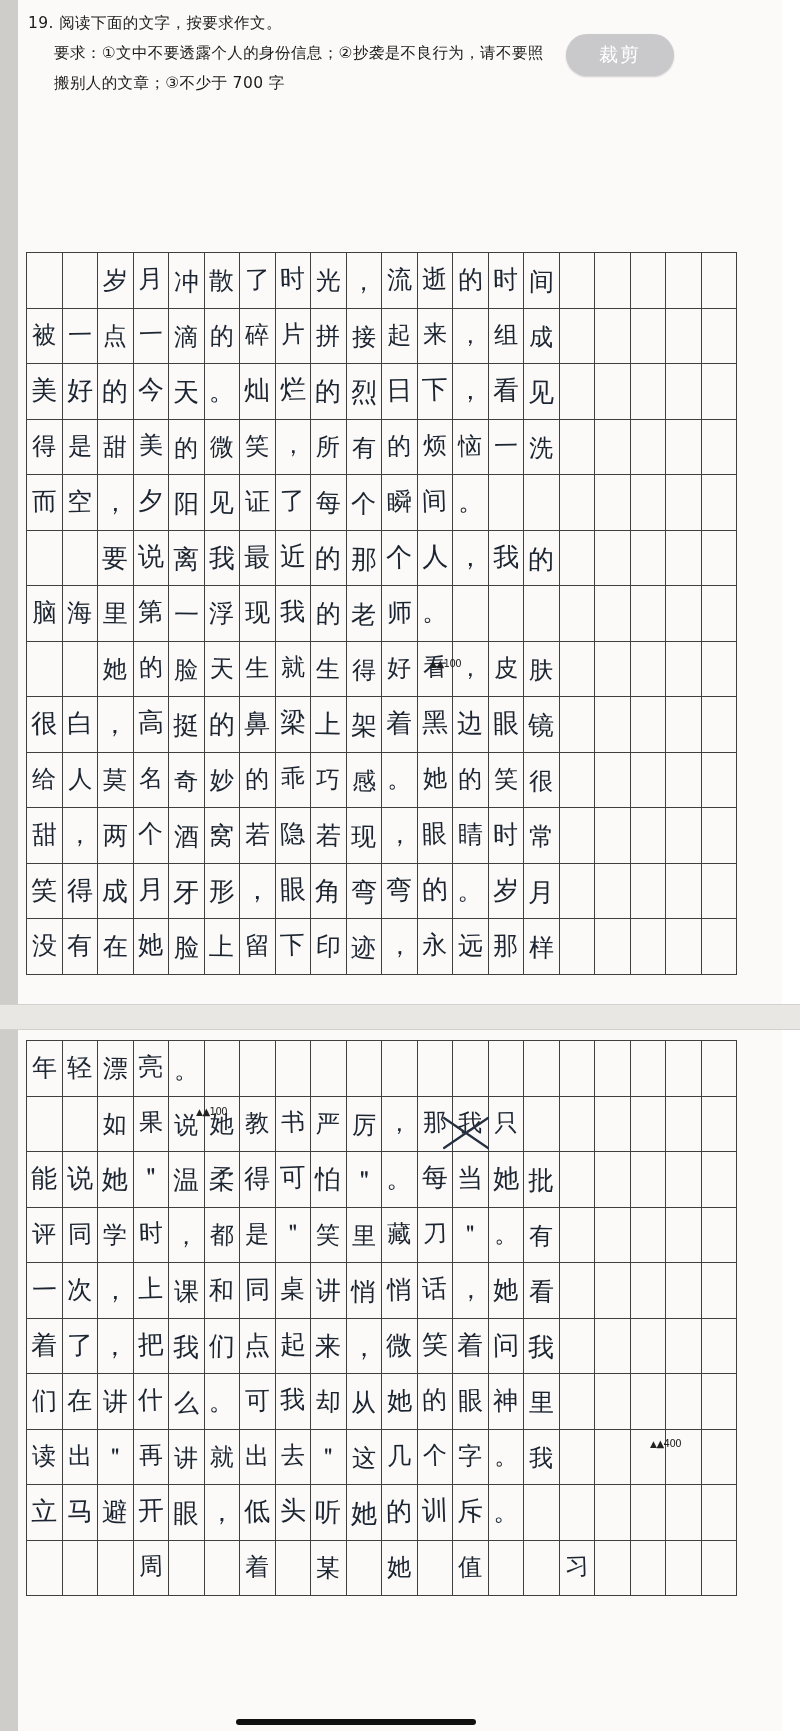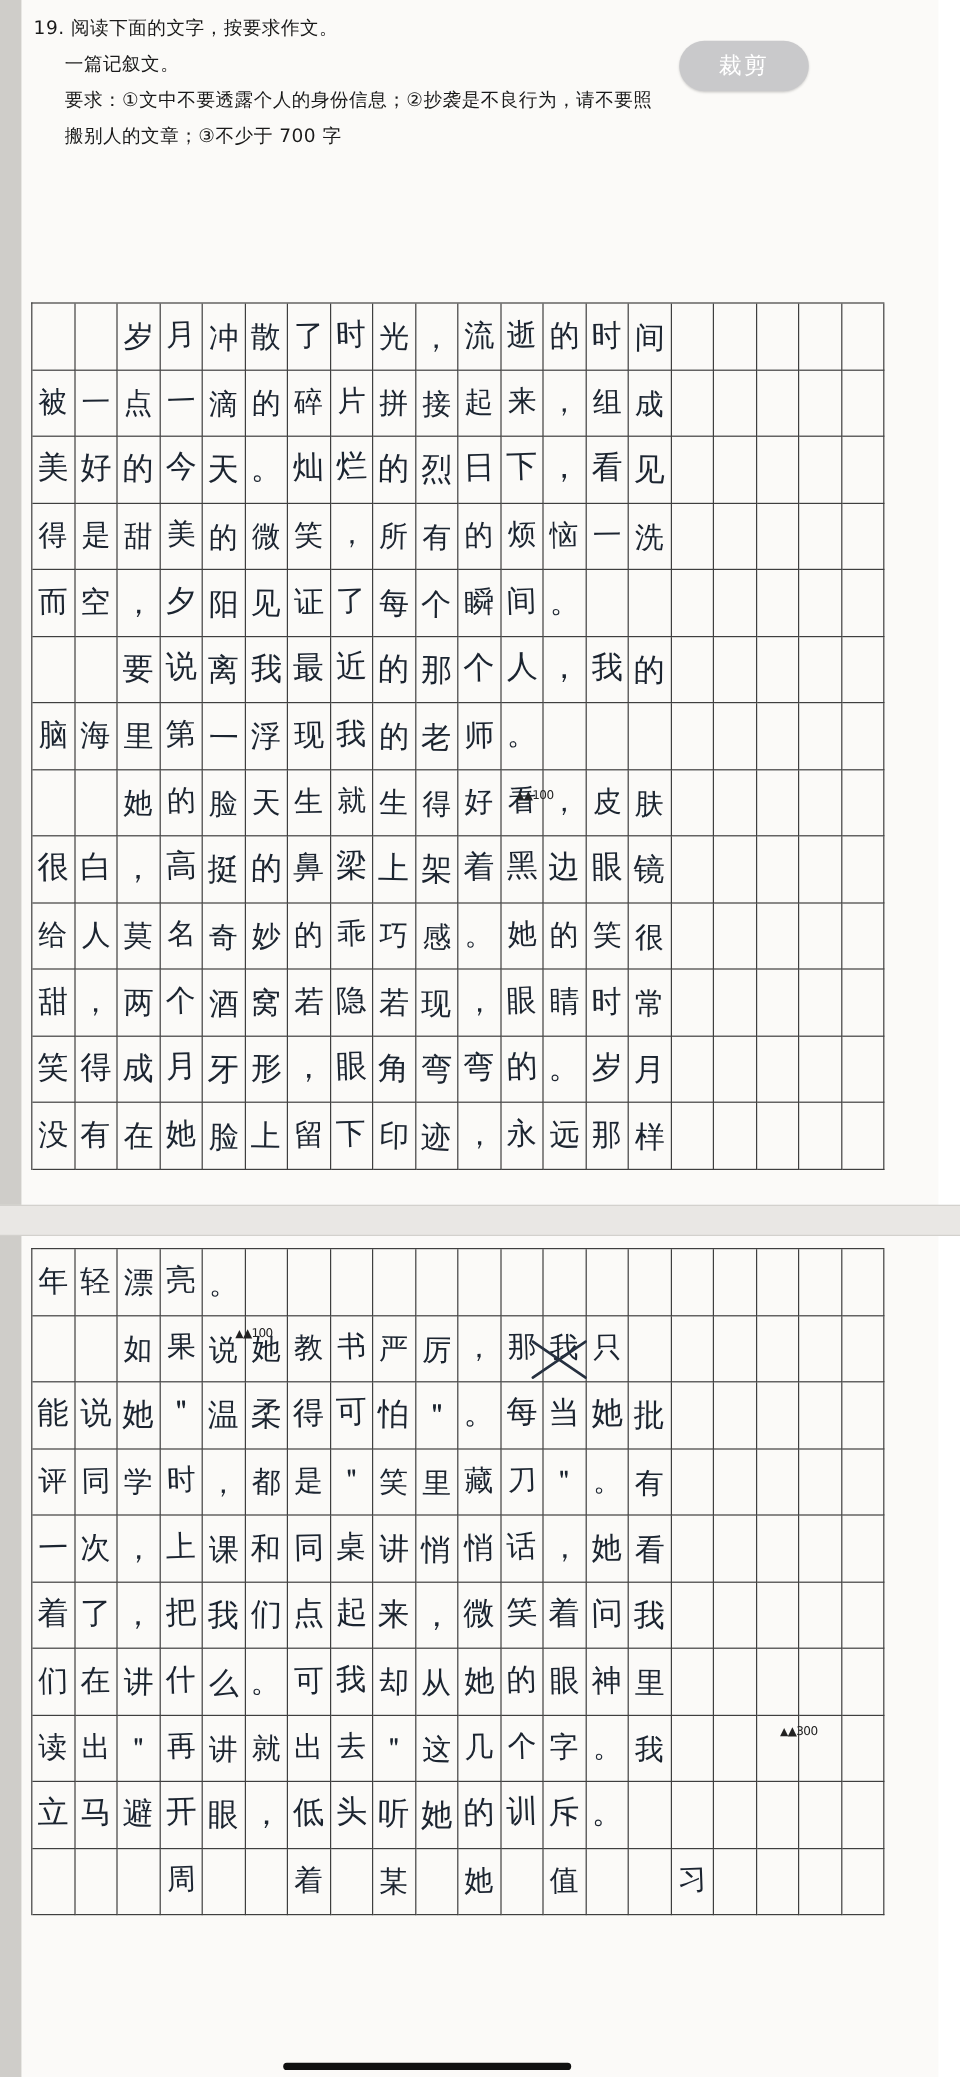--- a/index.html
+++ b/index.html
@@ -169,21 +169,20 @@
 </head>
 <body>
 
 <div class="page">
   <div class="edge-left"></div>
   <div class="edge-right"></div>
   <div class="paper"></div>
 
   <div class="prompt">
     <div class="line">19. 阅读下面的文字，按要求作文。</div>
-    <div class="line indent">一篇记叙文。</div>
     <div class="line indent">要求：①文中不要透露个人的身份信息；②抄袭是不良行为，请不要照</div>
     <div class="line indent">搬别人的文章；③不少于 700 字</div>
   </div>
 
   <div class="crop-btn">裁剪</div>
 
 
   <div id="grid1" class="grid" style="left:26px; top:252px;">
       <div class="grow">
         <div class="gcell blank" style="width: 35.5px; height: 55.5px;">
@@ -1614,20 +1613,20 @@
         <div class="gcell blank" style="width: 35.5px; height: 55.5px;">
           <span>口</span>
         </div>
         <div class="gcell blank" style="width: 35.5px; height: 55.5px;">
           <span>口</span>
         </div>
       </div>
     </div>
 
   <div class="count-mark" style="left:196px; top:1086px;"><span class="tri">▲</span><span>▲100</span></div>
-  <div class="count-mark" style="left:650px; top:1418px;"><span class="tri">▲</span><span>▲300</span></div>
+  <div class="count-mark" style="left:650px; top:1418px;"><span class="tri">▲</span><span>▲400</span></div>
 
   <svg class="scribble" style="left:440px; top:1112px;" width="54" height="42" viewBox="0 0 54 42">
     <path d="M4 6 L48 36 M48 6 L4 36" stroke="#263040" stroke-width="2.2" fill="none" stroke-linecap="round"></path>
   </svg>
 
   <div class="bottom-handle"></div>
 </div>
 
 </body></html>

